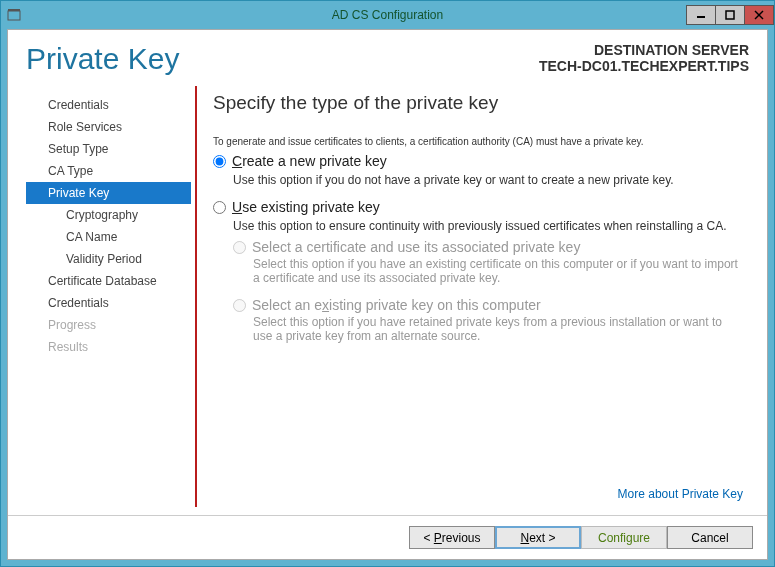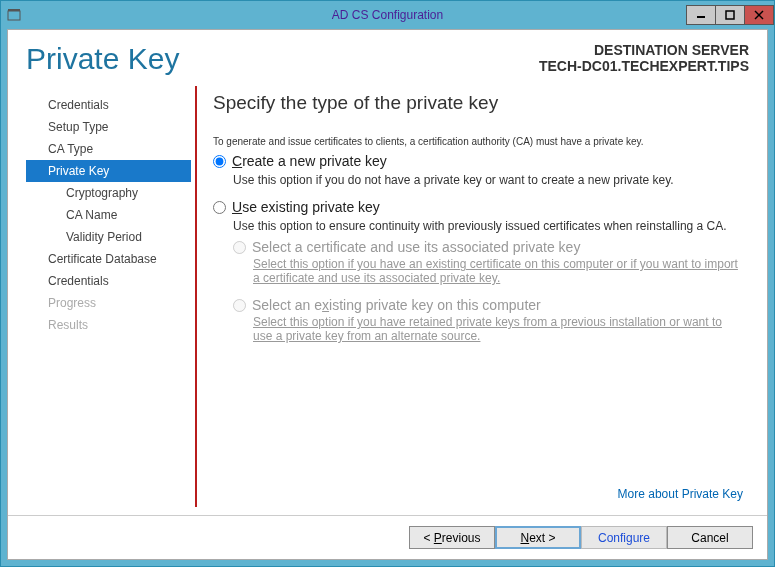--- a/index.html
+++ b/index.html
@@ -32,21 +32,21 @@
     display: flex;
     align-items: center;
     justify-content: center;
     color: #444;
   }
   .titlebar .title {
     position: absolute;
     left: 50%;
     transform: translateX(-50%);
     font-size: 12px;
-    color: #4c1d95;
+    color: #14532d;
   }
   .win-controls {
     margin-left: auto;
     display: flex;
     height: 20px;
   }
   .win-btn {
     width: 30px;
     height: 20px;
     border: 1px solid #555;
@@ -119,41 +119,41 @@
     margin: 6px 0 22px 0;
   }
   .intro { color: #333; margin-bottom: 6px; font-size: 10px;}
   .opt-row { display: flex; align-items: flex-start; margin-bottom: 2px; }
   .opt-row input[type=radio] { margin: 2px 6px 0 0; }
   .opt-label { font-size: 14px; color: #222; }
   .opt-label u { text-decoration: underline; }
   .opt-desc { font-size: 12px; color: #333; margin: 2px 0 12px 20px; }
   .sub-opt { margin-left: 20px; }
   .sub-opt .opt-label { color: #999; }
-  .sub-opt .opt-desc { color: #999; text-decoration: underline; }
+  .sub-opt .opt-desc { color: #999; }
   .more-link { color: #0066b3; font-size: 12px; margin-top: auto; padding: 10px 0 6px 0; cursor: pointer; text-align: right; }
   .footer {
     border-top: 1px solid #ccc;
     padding: 10px 14px;
     display: flex;
     justify-content: flex-end;
     gap: 0;
     background: #fff;
   }
   .btn {
     min-width: 86px;
     height: 23px;
     border: 1px solid #8a8a8a;
     background: #e8e8e8;
     font-size: 12px;
     cursor: pointer;
     padding: 0 8px;
   }
   .btn.primary { border: 2px solid #6aa6d4; }
-  .btn:disabled { color: #1d4ed8; border-color: #bbb; cursor: default; }
+  .btn:disabled { color: #4d7c0f; border-color: #bbb; cursor: default; }
   svg { display: block; }
 </style>
 </head>
 <body>
 
 <div class="window">
   <div class="titlebar">
     <div class="icon-slot">
       <svg width="14" height="14" viewBox="0 0 14 14">
           <rect x="1" y="3" width="12" height="9" fill="none" stroke="#555"></rect>
@@ -186,20 +186,21 @@
       <div class="header-title">Private Key</div>
       <div class="dest">
         <div class="dest-label">DESTINATION SERVER</div>
         <div class="dest-server">TECH-DC01.TECHEXPERT.TIPS</div>
       </div>
     </div>
 
     <div class="body">
       <div class="sidebar" id="sidebar">
           <div class="nav-item">Credentials</div>
+          <div class="nav-item">Role Services</div>
           <div class="nav-item">Setup Type</div>
           <div class="nav-item">CA Type</div>
           <div class="nav-item active">Private Key</div>
           <div class="nav-item child">Cryptography</div>
           <div class="nav-item child">CA Name</div>
           <div class="nav-item child">Validity Period</div>
           <div class="nav-item">Certificate Database</div>
           <div class="nav-item">Credentials</div>
           <div class="nav-item disabled">Progress</div>
           <div class="nav-item disabled">Results</div>

